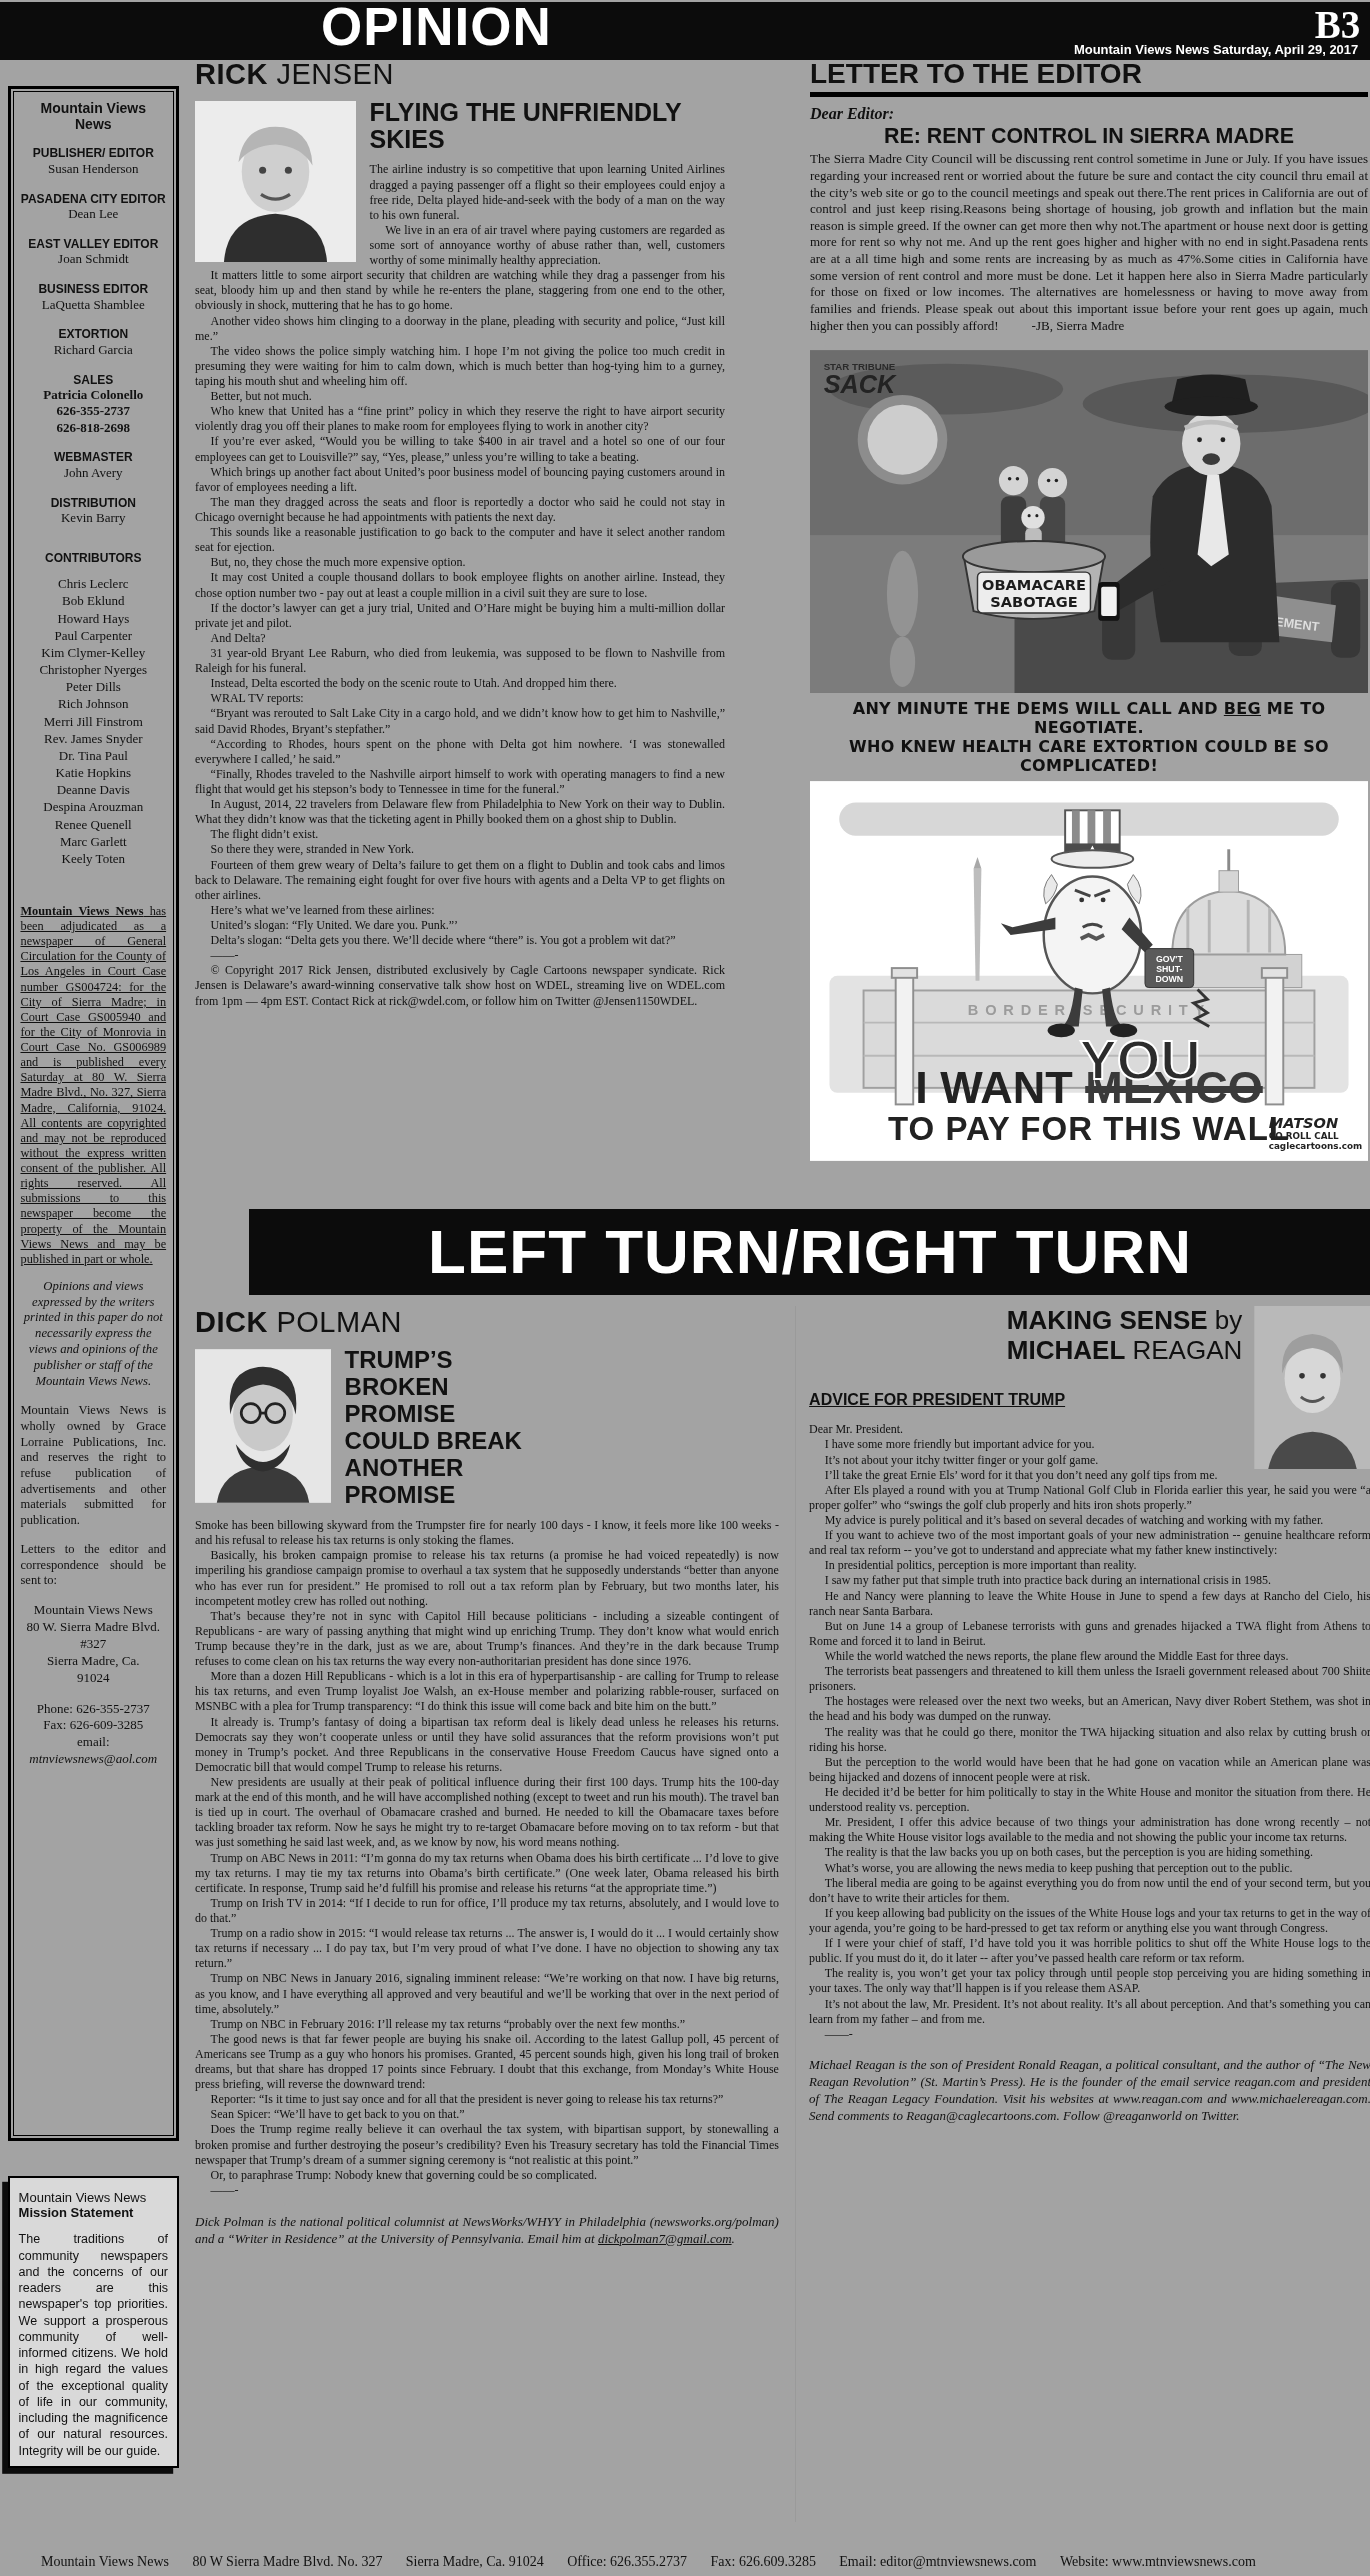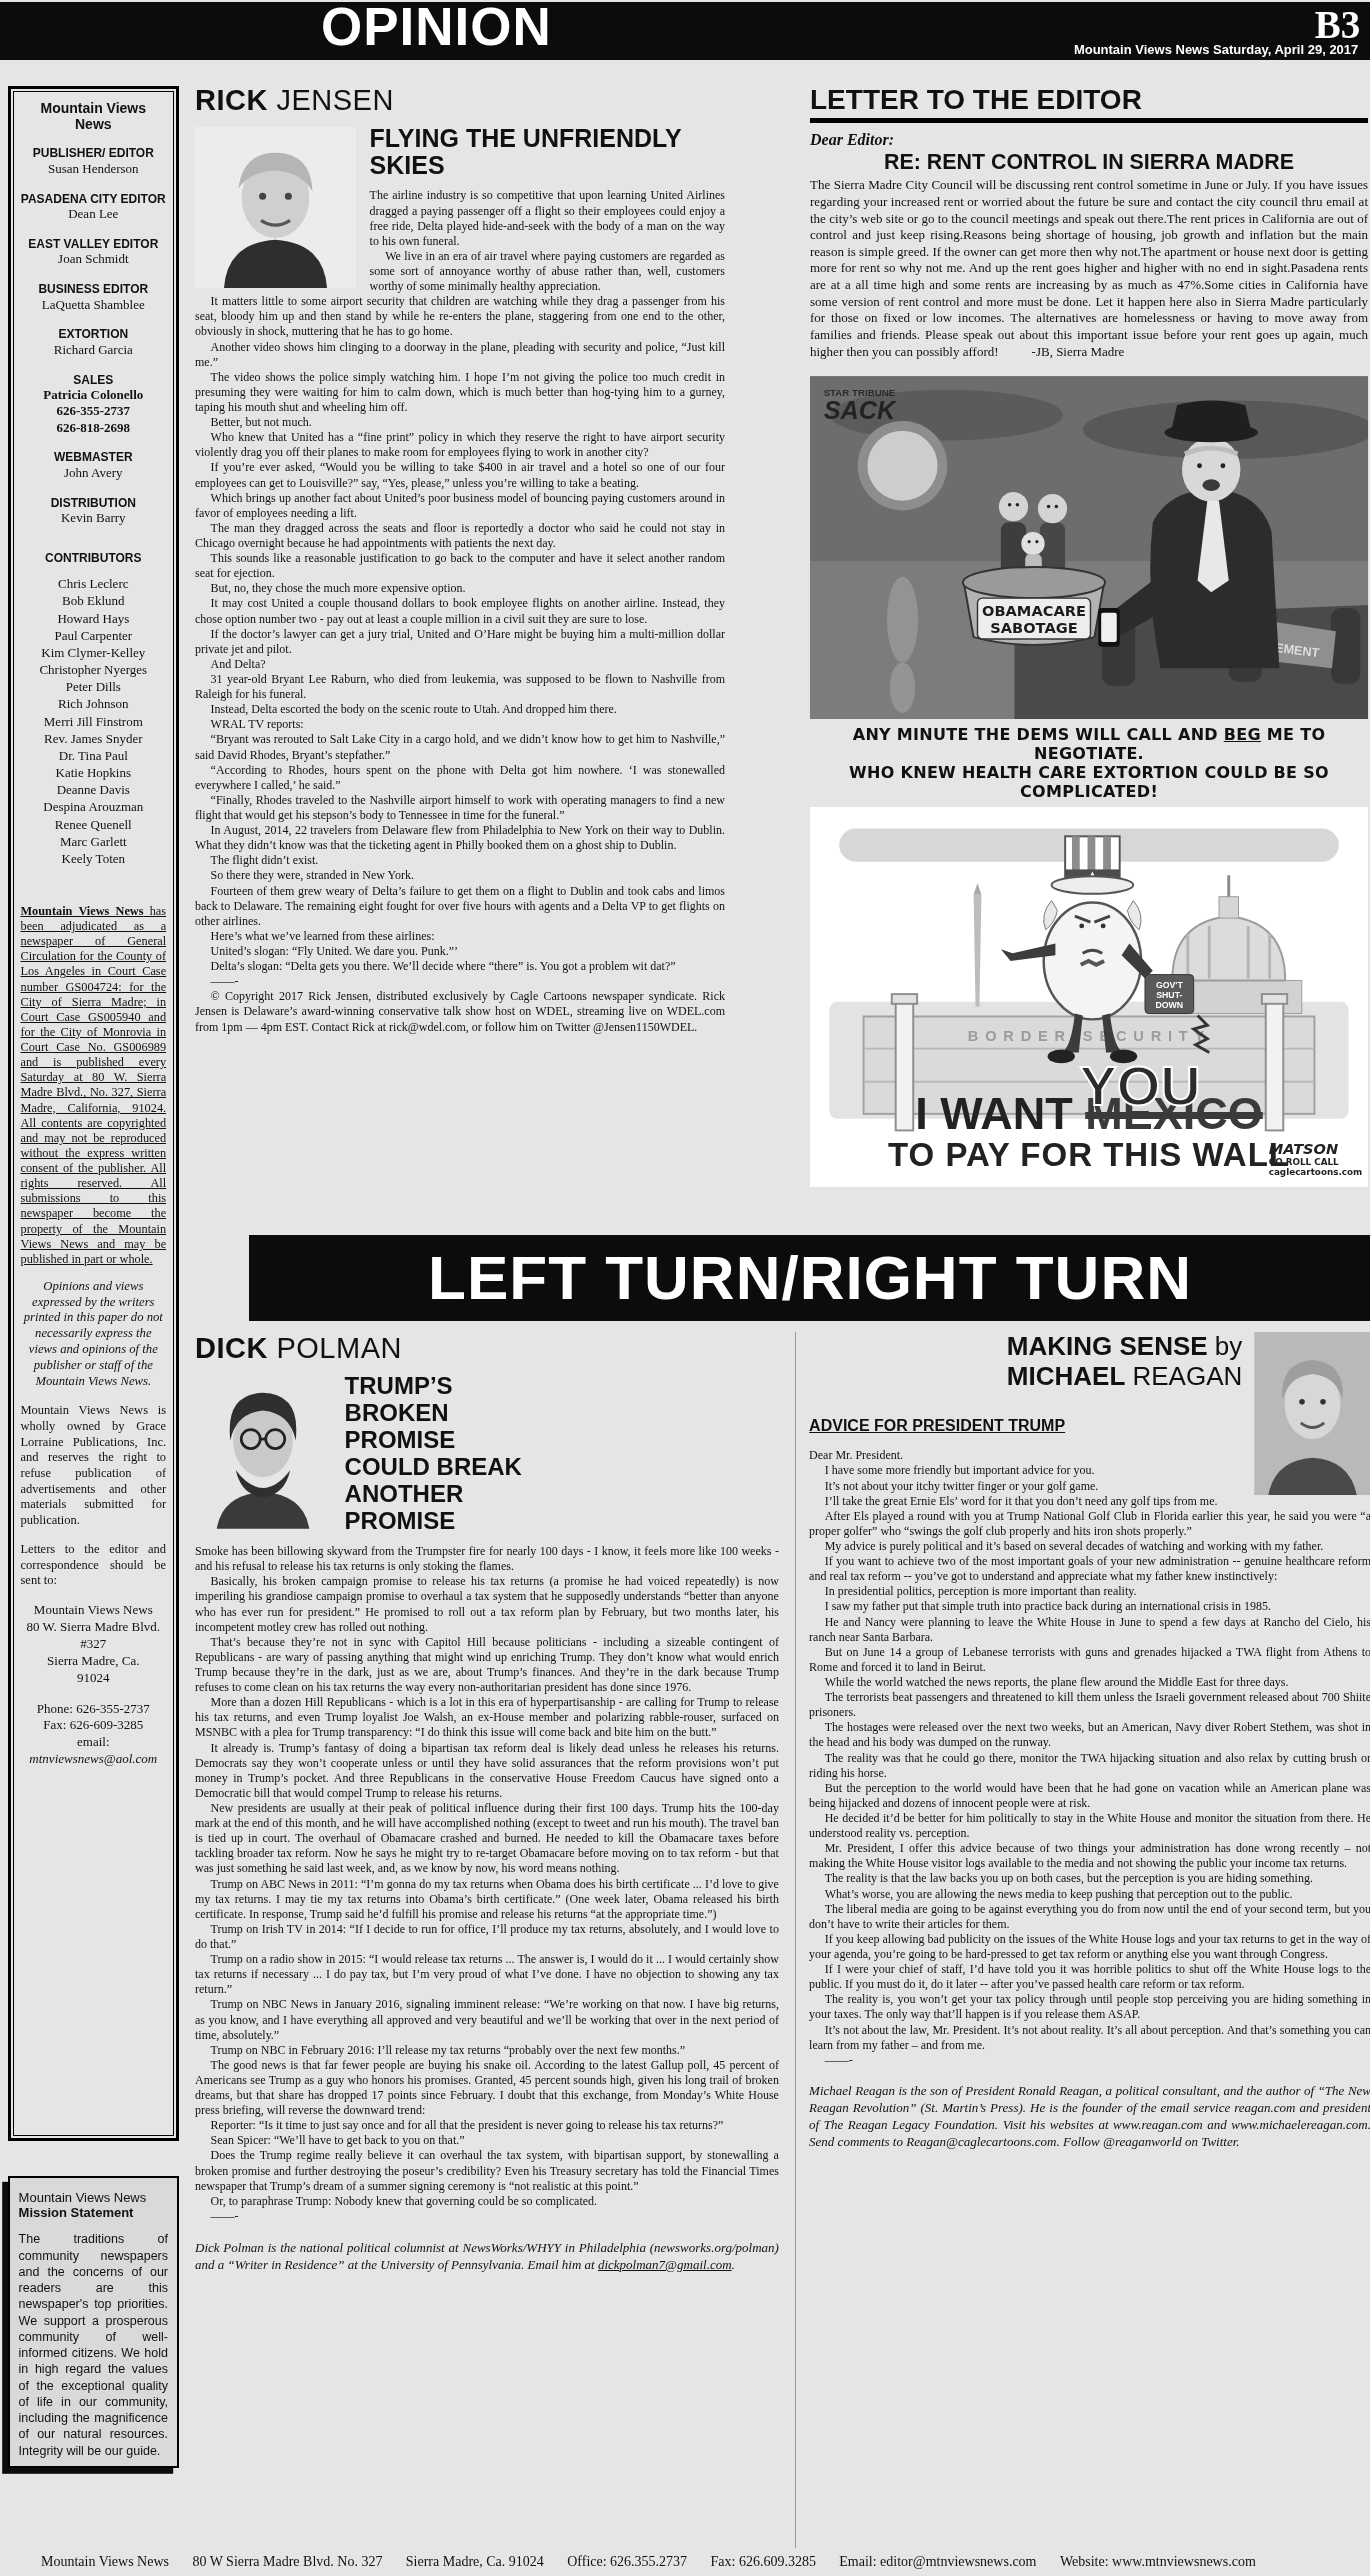--- a/index.html
+++ b/index.html
@@ -1,16 +1,16 @@
 <!DOCTYPE html>
 <html><head>
 <meta charset="utf-8">
 <style>
   html,body{margin:0;padding:0;background:#fff;}
-  .page{position:relative;width:1370px;height:2576px;background:#e5e5e5;overflow:hidden;
+  .page{position:relative;width:1370px;height:2576px;background:#a3a3a3;overflow:hidden;
         font-family:"Liberation Serif",serif;color:#111;}
   
   .topbar{position:absolute;left:0;top:1.9px;width:1370px;height:58px;background:#0c0c0c;color:#fff;}
   .opinion{position:absolute;left:321px;top:-5.8px;font-family:"Liberation Sans",sans-serif;
            font-weight:800;font-size:53px;letter-spacing:1px;}
   .pagenum{position:absolute;right:9.7px;top:0px;font-family:"Liberation Serif",serif;font-size:39px;font-weight:700;}
   .dateline{position:absolute;right:11.7px;bottom:2.9px;font-family:"Liberation Sans",sans-serif;
             font-weight:700;font-size:13px;}
   
   .sidebar{position:absolute;left:7.8px;top:86px;width:171px;}
@@ -30,21 +30,21 @@
   .ownership,.letters-note{margin-top:13.6px;text-align:justify;font-size:12.5px;line-height:1.25;}
   .addr{margin-top:13.6px;font-size:13px;line-height:1.3;}
   .contact{margin-top:13.6px;font-size:13px;line-height:1.3;}
   .contact .em{font-style:italic;}
   .mission{margin-top:35px;background:#d9d9d9;border:2.9px solid #000;box-shadow:-5.8px 5.8px 0 #0c0c0c;
            padding:11.7px 8.8px;font-family:"Liberation Sans",sans-serif;height:292px;box-sizing:border-box;}
   .mission-t1{font-size:13px;}
   .mission-t2{font-weight:700;font-size:13px;margin-bottom:11.7px;}
   .mission-body{font-size:12.5px;line-height:1.3;text-align:justify;}
   
-  .main{position:absolute;left:195px;top:84px;width:1176px;}
+  .main{position:absolute;left:195px;top:58px;width:1176px;}
   .top-section{display:flex;height:1141px;overflow:hidden;}
   .col-jensen{width:530px;margin-right:85px;}
   .col-letter{width:558px;}
   .byline{font-family:"Liberation Sans",sans-serif;font-size:29px;letter-spacing:0.5px;margin-bottom:7.8px;}
   .byline b{font-weight:800;}
   .byline span{font-weight:400;}
   .headshot{float:left;margin:1.9px 13.6px 3.9px 0;}
   .art-head{font-family:"Liberation Sans",sans-serif;font-weight:800;font-size:25px;line-height:1.08;
             margin:3.9px 0 9.7px 0;}
   .art-body p{margin:0;text-align:justify;text-indent:15.6px;font-size:12px;line-height:1.26;}

